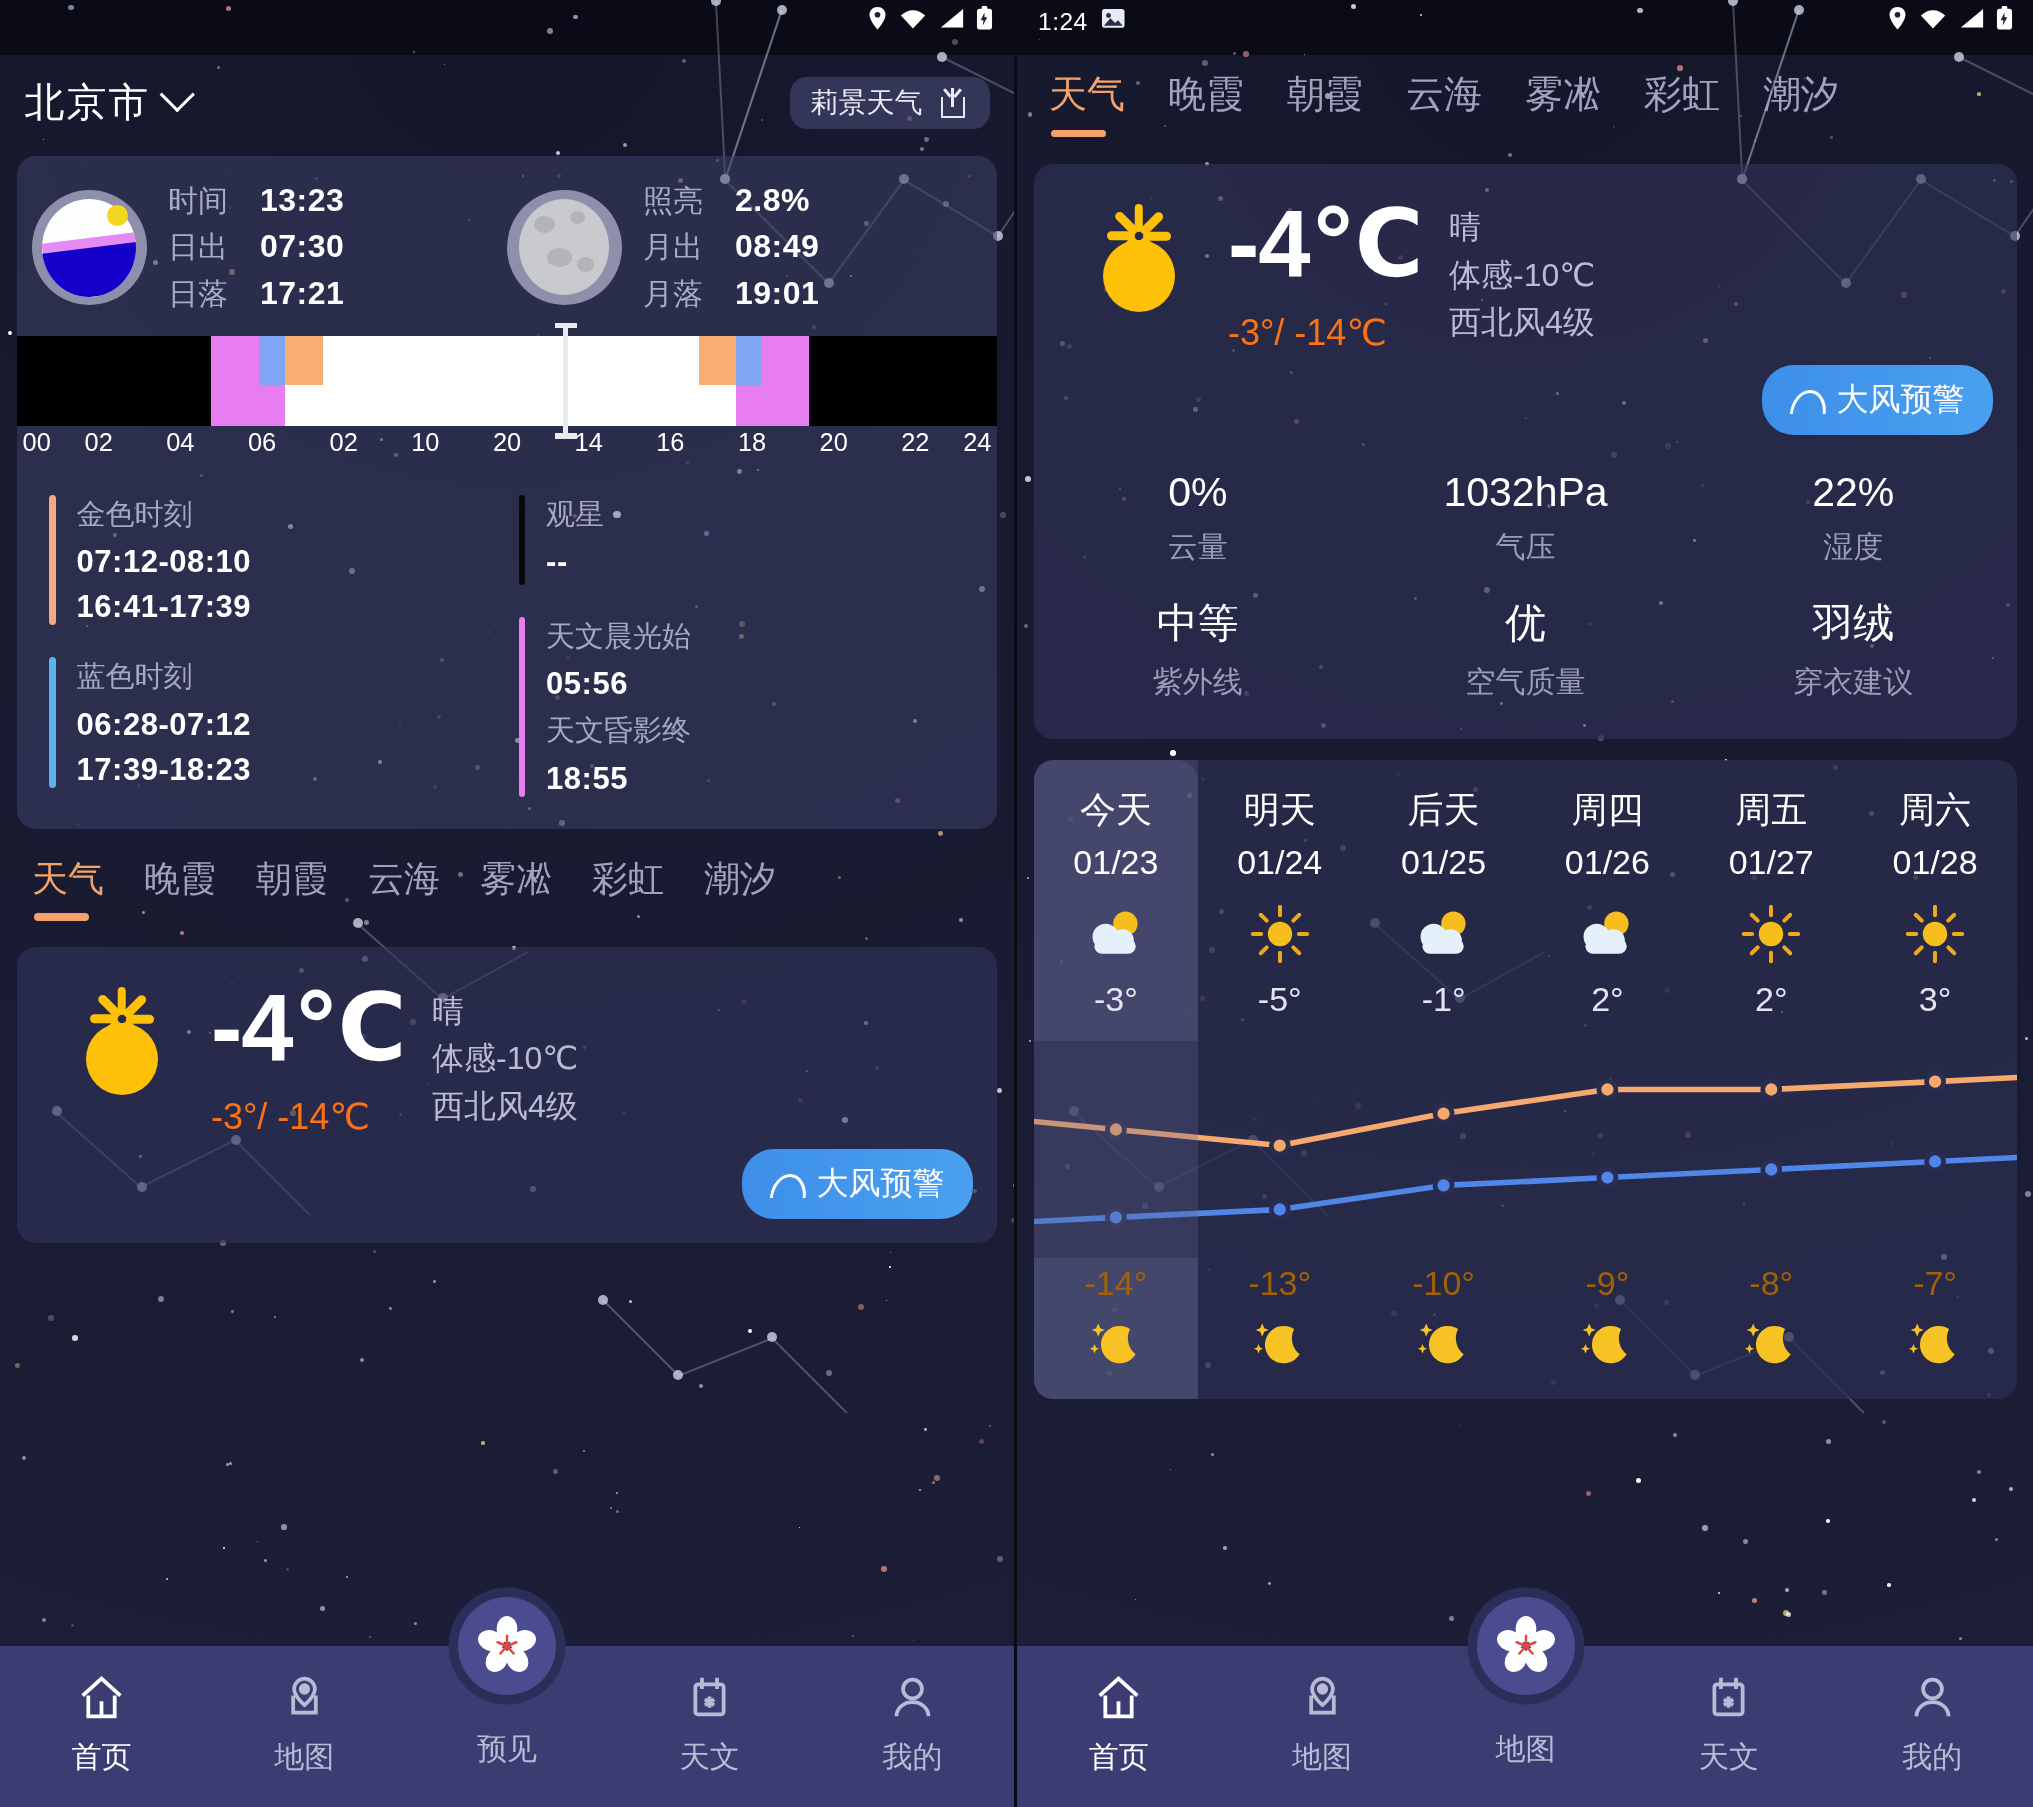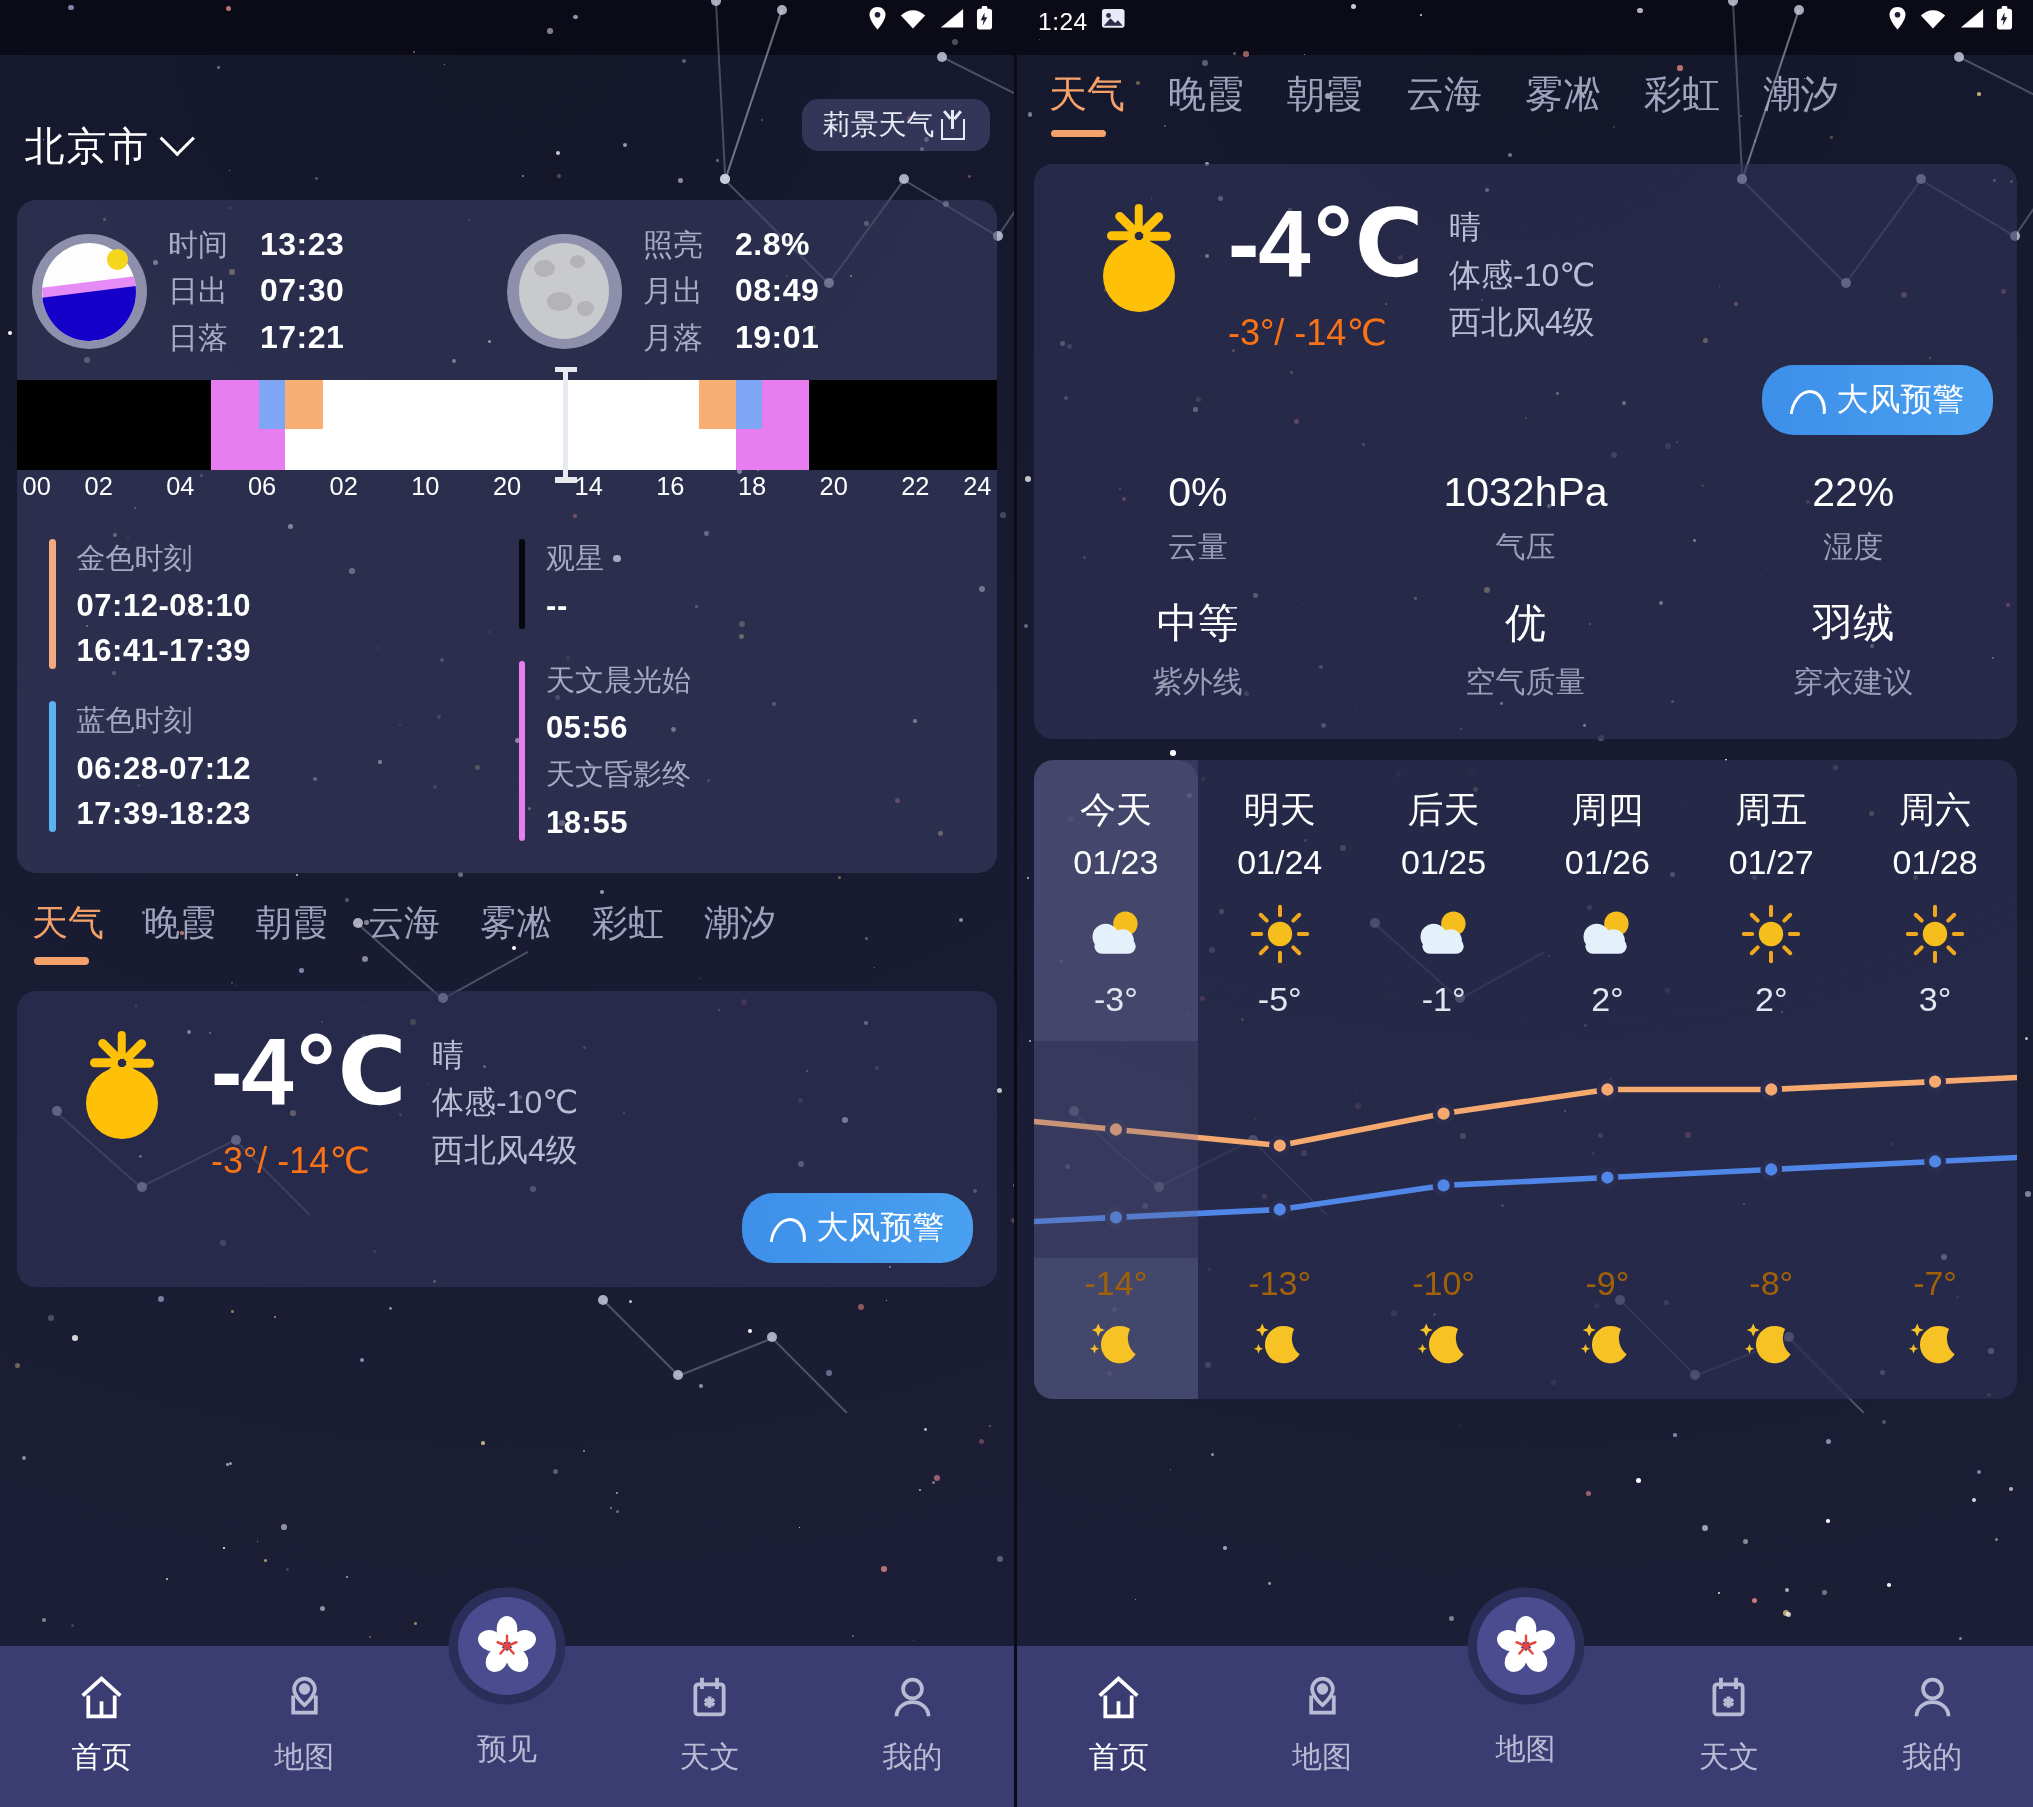--- a/index.html
+++ b/index.html
@@ -41,25 +41,25 @@
   .statusbar .sb-right { display: flex; align-items: center; gap: 11.3px; }
   .sb-clock { font-size: 24.5px; letter-spacing: 0.5px; }
   .sb-ico { display: inline-block; }
 
   
   .city-row {
     display: flex; align-items: center; justify-content: space-between;
     padding: 32px 24.5px 0 24.5px;
   }
   .city-name { color: #fff; font-size: 40px; letter-spacing: 1.9px; }
-  .city-left { display: flex; align-items: center; gap: 15px; margin-top: 44px; }
+  .city-left { display: flex; align-items: center; gap: 15px; }
   .chev { width: 24.5px; height: 24.5px; border-right: 3.8px solid #fff; border-bottom: 3.8px solid #fff;
           transform: rotate(45deg) translate(-5.6px,-5.6px); }
   .brand-pill {
-    display: flex; align-items: center; gap: 6px;
+    display: flex; align-items: center; gap: 18px;
     background: rgba(86,92,140,.45); border-radius: 17px;
     padding: 7px 21px; color: #e8eaf5; font-size: 28px;
   }
   .share-ico { width: 28px; height: 30px; position: relative; }
   .share-ico i { position: absolute; display: block; }
   .share-box { left: 0; bottom: 0; width: 24.5px; height: 21px; border: 2.8px solid #e8eaf5; border-top: none; }
   .share-arr { left: 10.4px; top: 0; width: 2.8px; height: 19px; background: #e8eaf5; }
   .share-arr::before, .share-arr::after {
     content: ""; position: absolute; top: 0.9px; width: 2.8px; height: 10.4px; background: #e8eaf5;
   }

